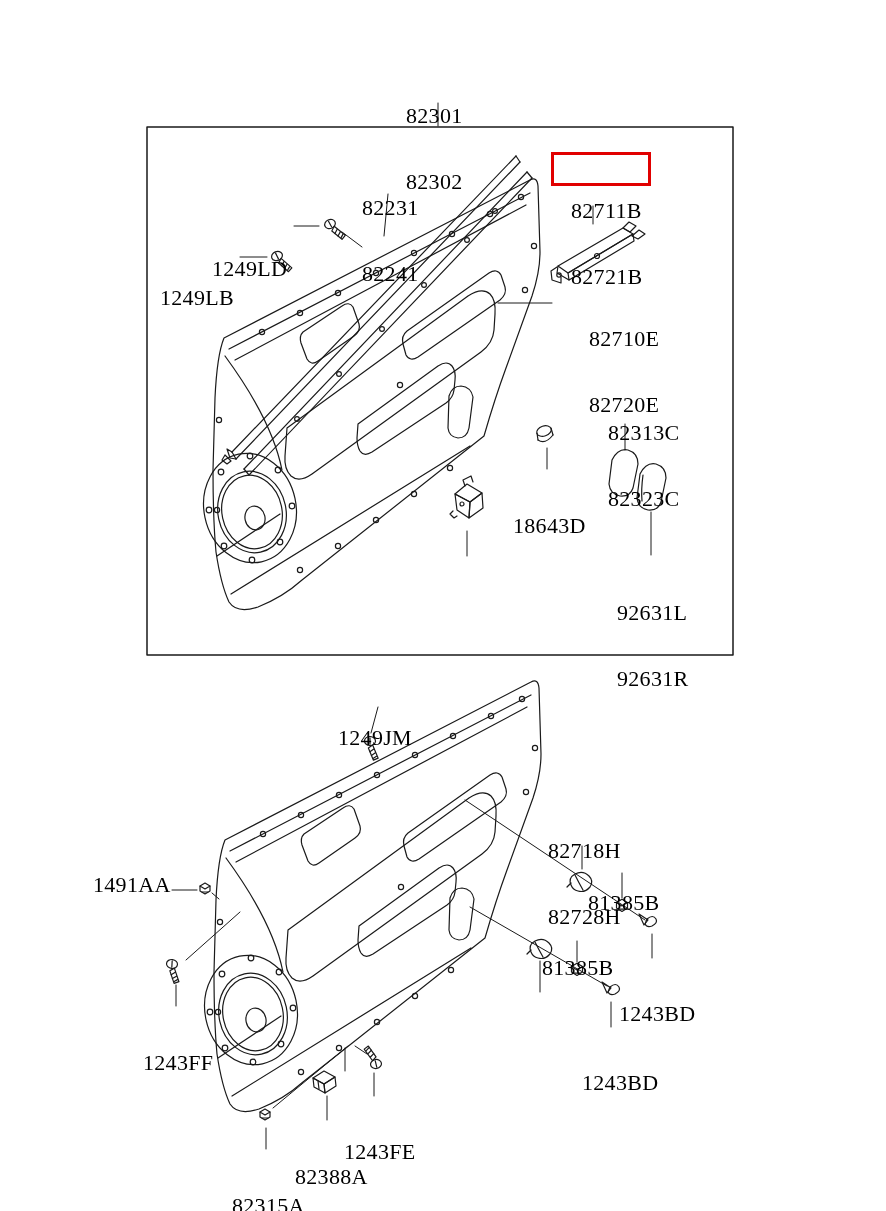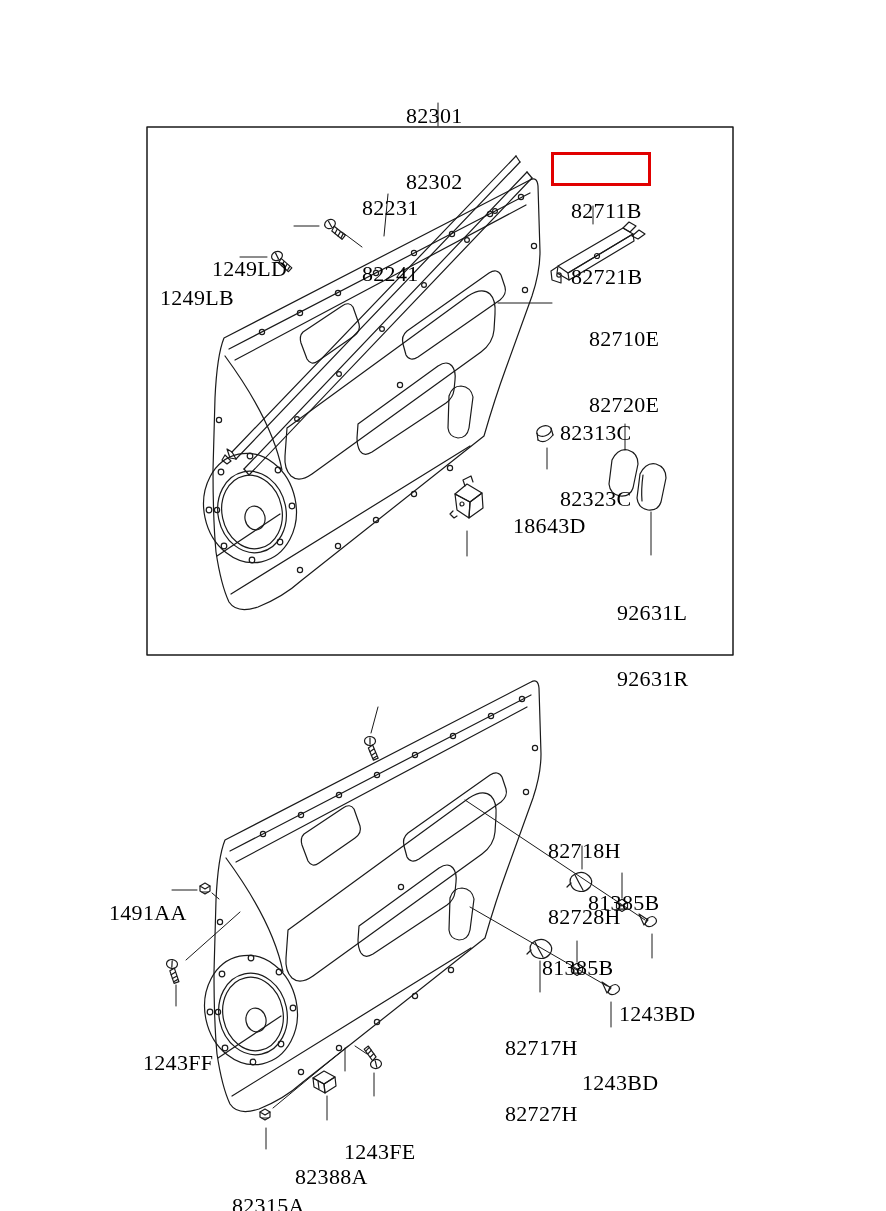--- a/index.html
+++ b/index.html
@@ -260,37 +260,40 @@
   <div class="lbl" style="left:558px;top:156px;margin-left:13px;">
     <div class="ln">82711B</div>
     <div class="ln">82721B</div>
   </div>
 
   <div class="lbl" style="left:557px;top:284px;margin-left:32px;">
     <div class="ln">82710E</div>
     <div class="ln">82720E</div>
   </div>
 
-  <div class="lbl" style="left:560px;top:378px;">
+  <div class="lbl" style="left:608px;top:378px;">
     <div class="ln">82313C</div>
     <div class="ln">82323C</div>
   </div>
 
   <div class="lbl" style="left:513px;top:471px;">
     <div class="ln">18643D</div>
   </div>
 
 
   <div class="lbl" style="left:617px;top:558px;">
     <div class="ln">92631L</div>
     <div class="ln">92631R</div>
   </div>
 
-
-  <div class="lbl" style="left:93px;top:858px;margin-left:16px;">
+  <div class="lbl" style="left:338px;top:683px;">
+    <div class="ln">1249JM</div>
+  </div>
+
+  <div class="lbl" style="left:93px;top:830px;">
     <div class="ln">1491AA</div>
   </div>
 
   <div class="lbl" style="left:143px;top:1008px;">
     <div class="ln">1243FF</div>
   </div>
 
   <div class="lbl" style="left:548px;top:796px;">
     <div class="ln">82718H</div>
     <div class="ln">82728H</div>
@@ -301,24 +304,20 @@
   </div>
 
   <div class="lbl" style="left:619px;top:959px;">
     <div class="ln">1243BD</div>
   </div>
 
   <div class="lbl" style="left:542px;top:913px;">
     <div class="ln">81385B</div>
   </div>
 
-  <div class="lbl" style="left:505px;top:993px;">
-    <div class="ln">82717H</div>
-    <div class="ln">82727H</div>
-  </div>
 
   <div class="lbl" style="left:582px;top:1028px;">
     <div class="ln">1243BD</div>
   </div>
 
   <div class="lbl" style="left:232px;top:1151px;">
     <div class="ln">82315A</div>
   </div>
 
   <div class="lbl" style="left:295px;top:1122px;">

